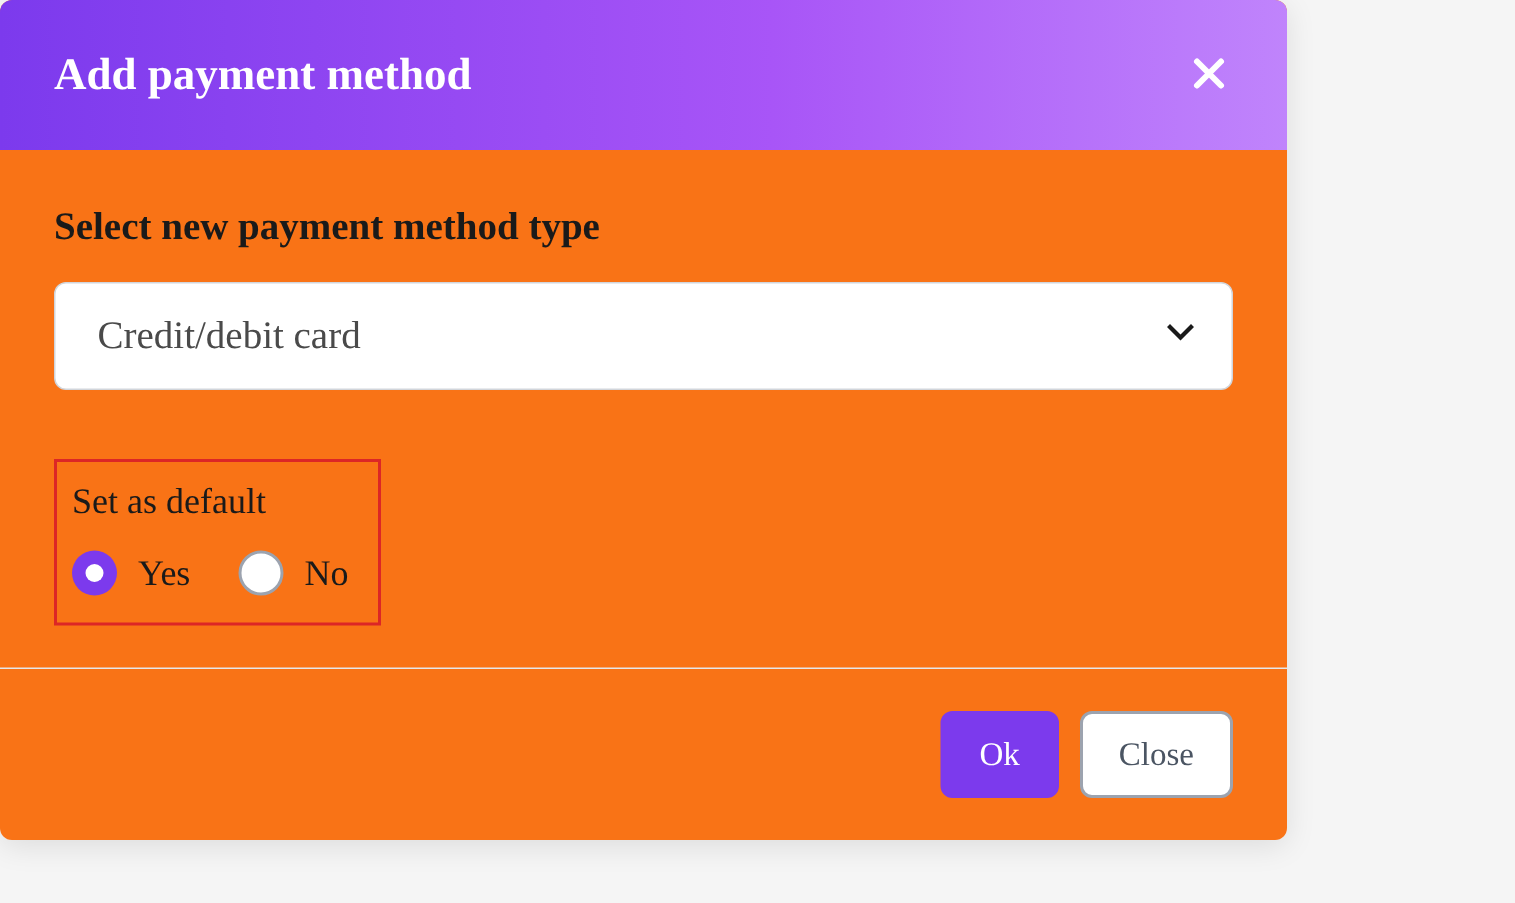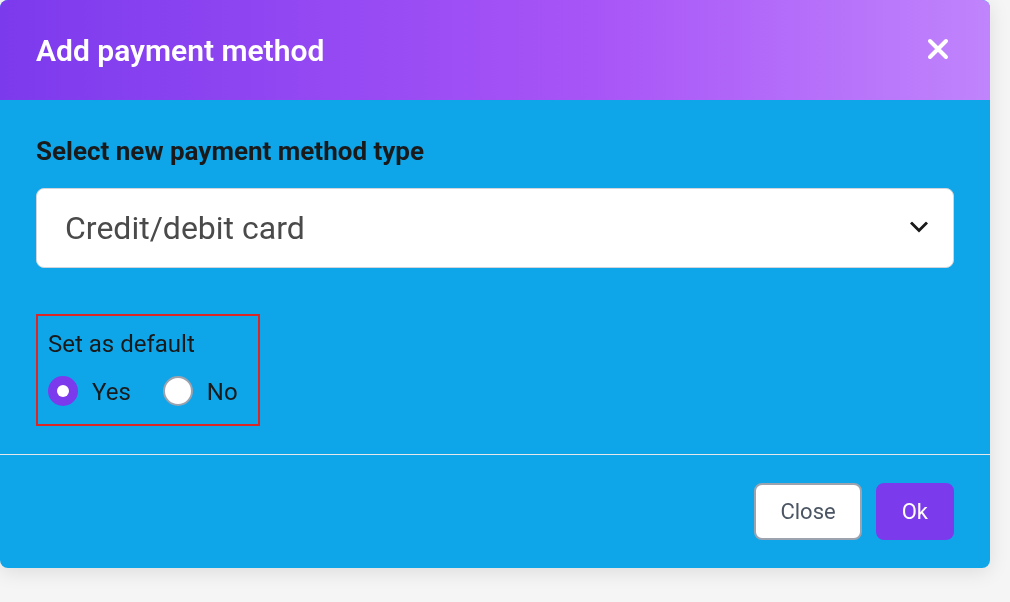--- a/index.html
+++ b/index.html
@@ -8,25 +8,26 @@
       padding: 0;
     }
     body {
       font-family: -apple-system, BlinkMacSystemFont, "Segoe UI", Roboto, "Helvetica Neue", Arial, sans-serif;
       background: #f5f5f5;
       width: 1010px;
       height: 602px;
       overflow: hidden;
     }
     .modal {
-      width: 990px;
-      background: #0ea5e9;
+      width: 858px;
+      background: #f97316;
       border-radius: 8px;
       overflow: hidden;
       box-shadow: 0 4px 20px rgba(0,0,0,0.1);
+      font-family: Liberation Serif, serif;
     }
     .modal-header {
       background: linear-gradient(90deg, #7c3aed 0%, #a855f7 60%, #c084fc 100%);
       padding: 30px 36px;
       display: flex;
       justify-content: space-between;
       align-items: center;
     }
     .modal-title {
       color: #ffffff;
@@ -50,21 +51,21 @@
       color: #1a1a1a;
       margin-bottom: 22px;
     }
     .select-wrapper {
       position: relative;
       width: 100%;
     }
     .select-field {
       width: 100%;
       padding: 20px 50px 20px 28px;
-      font-size: 32px;
+      font-size: 26px;
       color: #4a4a4a;
       background: #ffffff;
       border: 1px solid #d1d5db;
       border-radius: 8px;
       appearance: none;
       cursor: pointer;
       font-family: inherit;
     }
     .select-caret {
       position: absolute;
@@ -187,16 +188,16 @@
         </div>
         <div class="radio-option">
           <div class="radio-circle unselected"></div>
           <div class="radio-label">No</div>
         </div>
       </div>
     </div>
   </div>
 
   <div class="modal-footer">
+    <button class="btn btn-ok">Ok</button>
     <button class="btn btn-close">Close</button>
-    <button class="btn btn-ok">Ok</button>
   </div>
 </div>
 
 </body></html>

